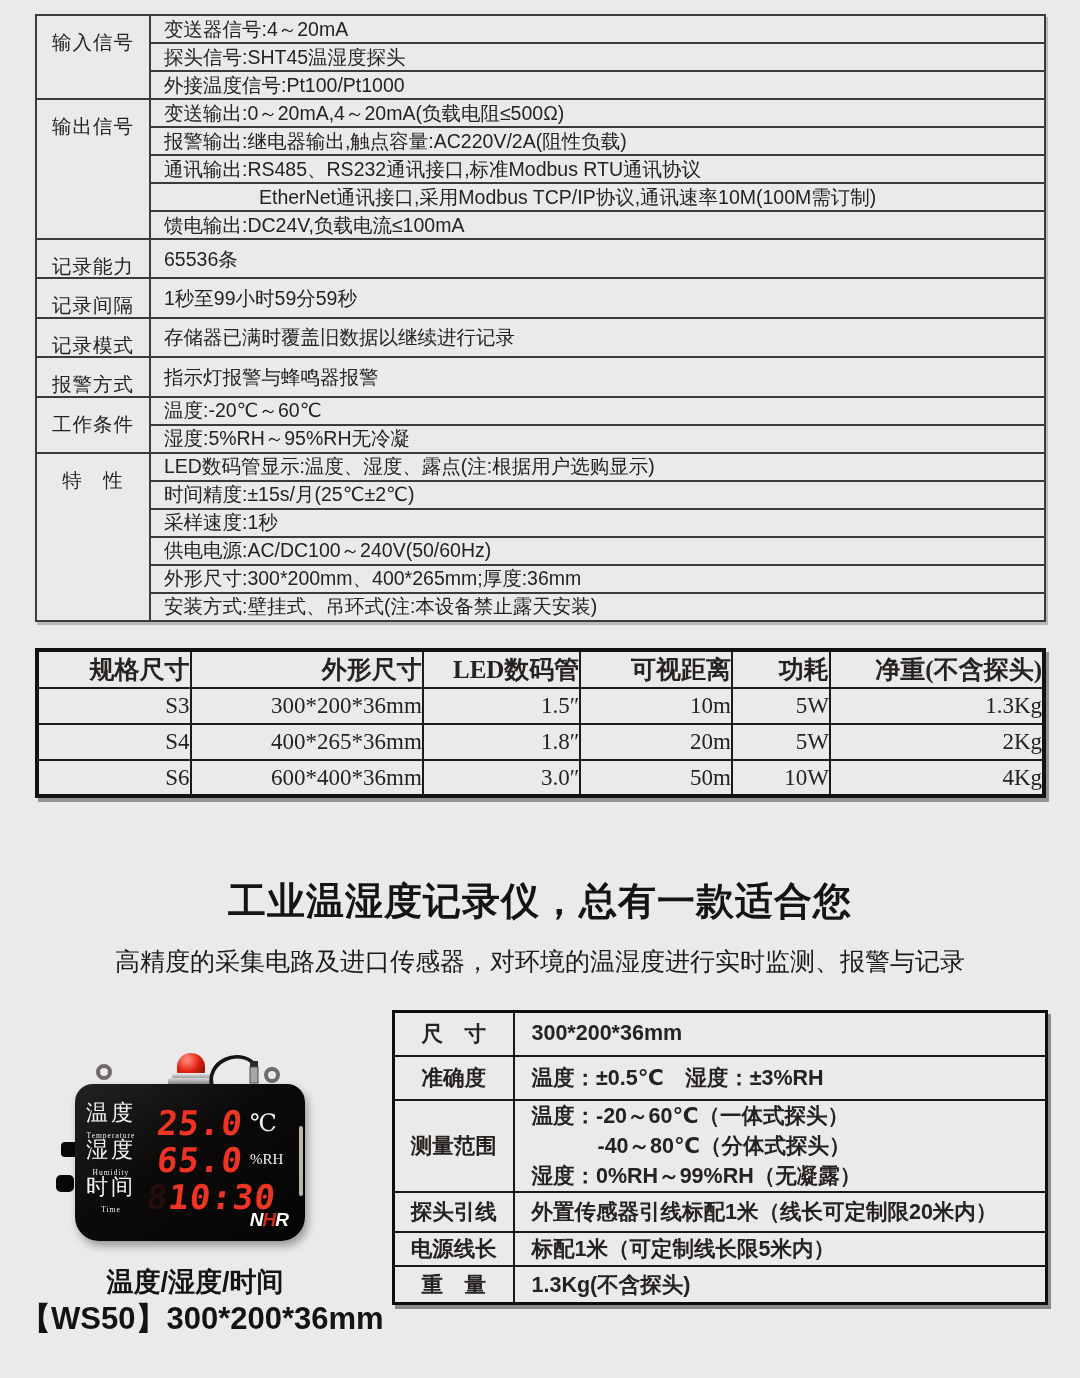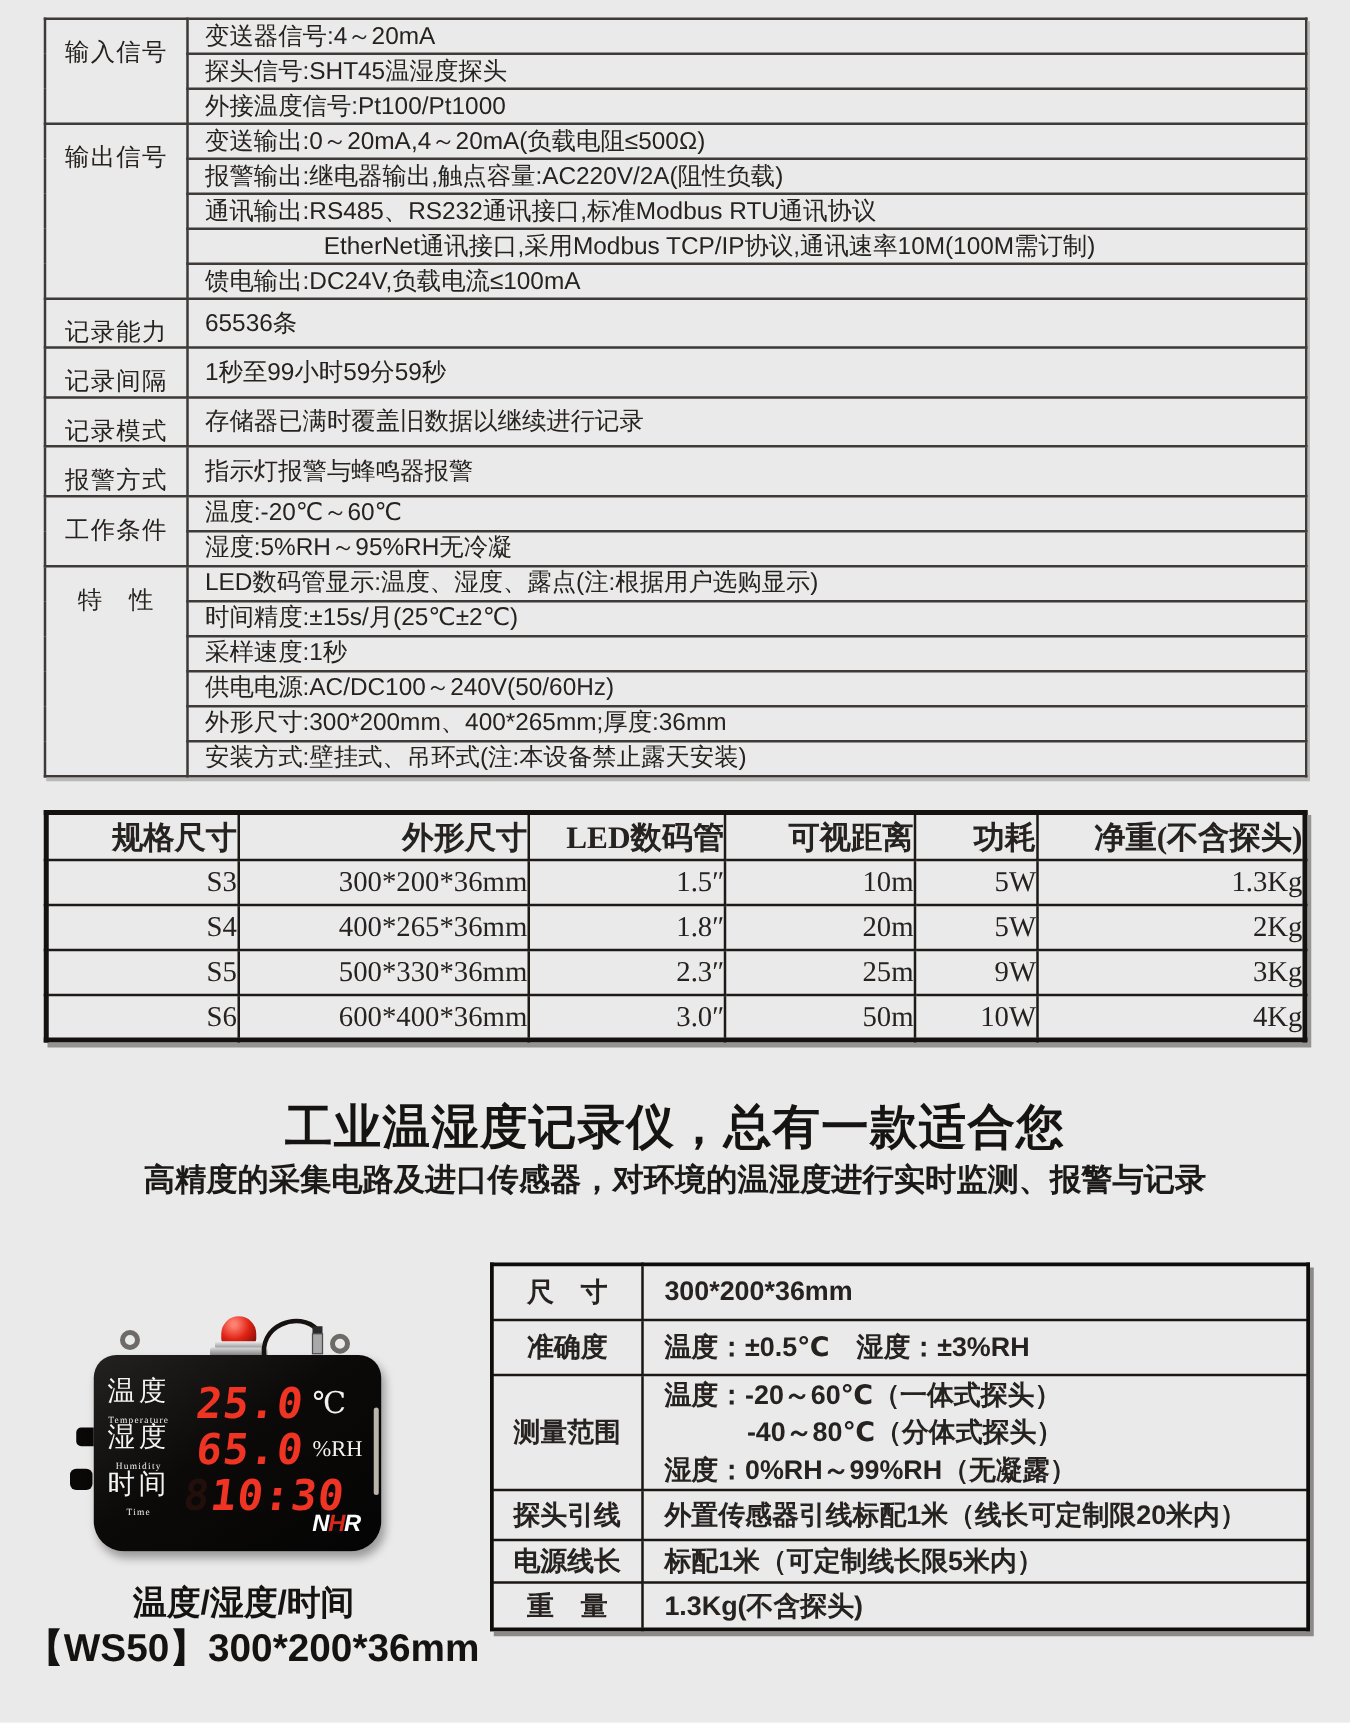--- a/index.html
+++ b/index.html
@@ -22,21 +22,21 @@
                 font-family:"Liberation Serif","DejaVu Serif",serif; text-align:right;
                 border:4px solid #141210; box-shadow:3px 4px 0 rgba(45,40,38,.45); }
   .size-table th { border:2px solid #1d1a18; height:38px; font-size:25px; font-weight:bold; white-space:nowrap; }
   .size-table td { border:2px solid #1d1a18; height:36px; font-size:23px; white-space:nowrap; }
   .size-table .c0{width:152px}.size-table .c1{width:230px}.size-table .c2{width:156px}
   .size-table .c3{width:150px}.size-table .c4{width:97px}.size-table .c5{width:212px}
 
   
   .headline { position:absolute; left:0; top:876px; width:1080px; text-align:center; }
   .headline .title { font-size:38px; font-weight:900; letter-spacing:1px; color:#161412; }
-  .headline .subtitle { font-size:25px; font-weight:700; color:#1c1a18; }
+  .headline .subtitle { margin-top:18px; font-size:25px; font-weight:400; color:#1c1a18; }
 
   
   .product { position:absolute; left:20px; top:1048px; width:350px; height:300px; }
   .ring { position:absolute; width:16px; height:16px; border:4px solid #6e6a68; border-radius:50%; background:transparent; }
   .ring.left { left:76px; top:16px; }
   .ring.right { left:244px; top:19px; }
   .beacon-dome { position:absolute; left:157px; top:5px; width:28px; height:23px; border-radius:14px 14px 5px 5px;
                  background:radial-gradient(circle at 36% 28%, #ff8070 8%, #e02315 50%, #7c0b04 95%); }
   .beacon-collar { position:absolute; left:152px; top:25px; width:38px; height:6px;
                    background:linear-gradient(#efefef,#8d8d8d); border-radius:2px; }
@@ -52,21 +52,21 @@
   .device .edge { position:absolute; right:2px; top:42px; width:4px; height:70px; background:rgba(245,240,225,.75); border-radius:2px; }
   .disp { position:absolute; left:0; top:20px; width:100%; }
   .disp-row { display:flex; align-items:center; height:37px; }
   .d-label { width:72px; color:#f4f4f4; font-family:"Liberation Serif","DejaVu Serif",serif; text-align:center; }
   .d-cn { font-size:22px; line-height:20px; letter-spacing:3px; white-space:nowrap; }
   .d-en { font-size:7.5px; letter-spacing:1px; line-height:8px; }
   .d-val { font-family:"DejaVu Sans Mono",monospace; font-weight:bold; color:#ef3424;
            font-size:34px; transform:skewX(-7deg); letter-spacing:1px; min-width:96px; text-align:right; }
   .d-ghost { color:rgba(120,35,25,.22); }
   .d-unit { color:#f2f2f2; margin-left:7px; font-family:"Liberation Serif","DejaVu Serif",serif; }
-  .u-big { font-size:24px; } .u-small { font-size:18px; letter-spacing:0; }
+  .u-big { font-size:24px; } .u-small { font-size:15px; letter-spacing:0; }
   .nhr-logo { position:absolute; right:17px; bottom:10px; font-size:19px; font-weight:900; font-style:italic;
               letter-spacing:-1px; color:#fff; }
   .nhr-logo .h { color:#d8281a; }
   .cap1 { position:absolute; left:10px; top:216px; width:330px; text-align:center;
           font-size:27px; font-weight:700; color:#151311; }
   .cap2 { position:absolute; left:0px; top:250px; width:350px; text-align:center;
           font-size:31px; font-weight:700; color:#151311; white-space:nowrap; }
 
   
   .detail-table { position:absolute; left:392px; top:1010px; width:656px; border-collapse:collapse;
@@ -181,28 +181,20 @@
         <td>5W</td>
         <td>1.3Kg</td>
       </tr>
       <tr>
         <td>S4</td>
         <td>400*265*36mm</td>
         <td>1.8″</td>
         <td>20m</td>
         <td>5W</td>
         <td>2Kg</td>
-      </tr>
-      <tr>
-        <td>S5</td>
-        <td>500*330*36mm</td>
-        <td>2.3″</td>
-        <td>25m</td>
-        <td>9W</td>
-        <td>3Kg</td>
       </tr>
       <tr>
         <td>S6</td>
         <td>600*400*36mm</td>
         <td>3.0″</td>
         <td>50m</td>
         <td>10W</td>
         <td>4Kg</td>
       </tr>
     </tbody>

